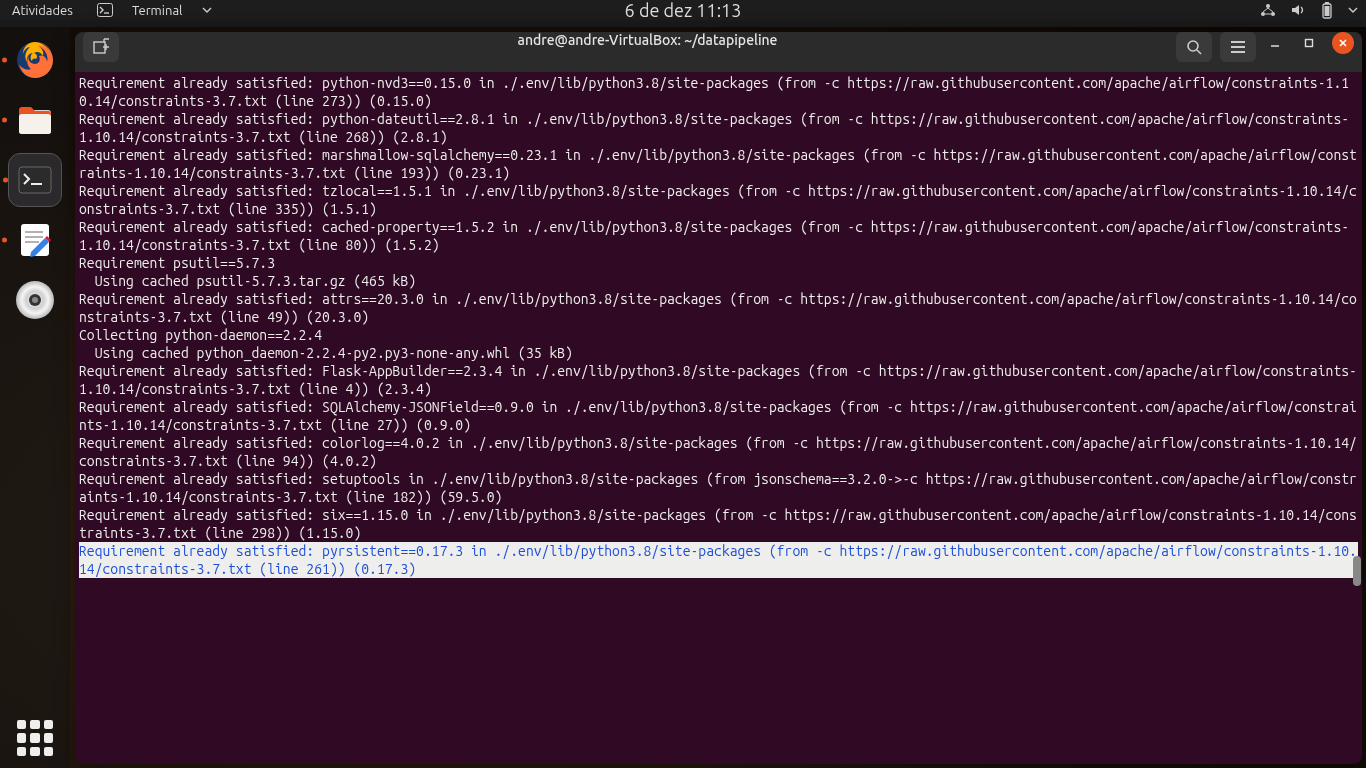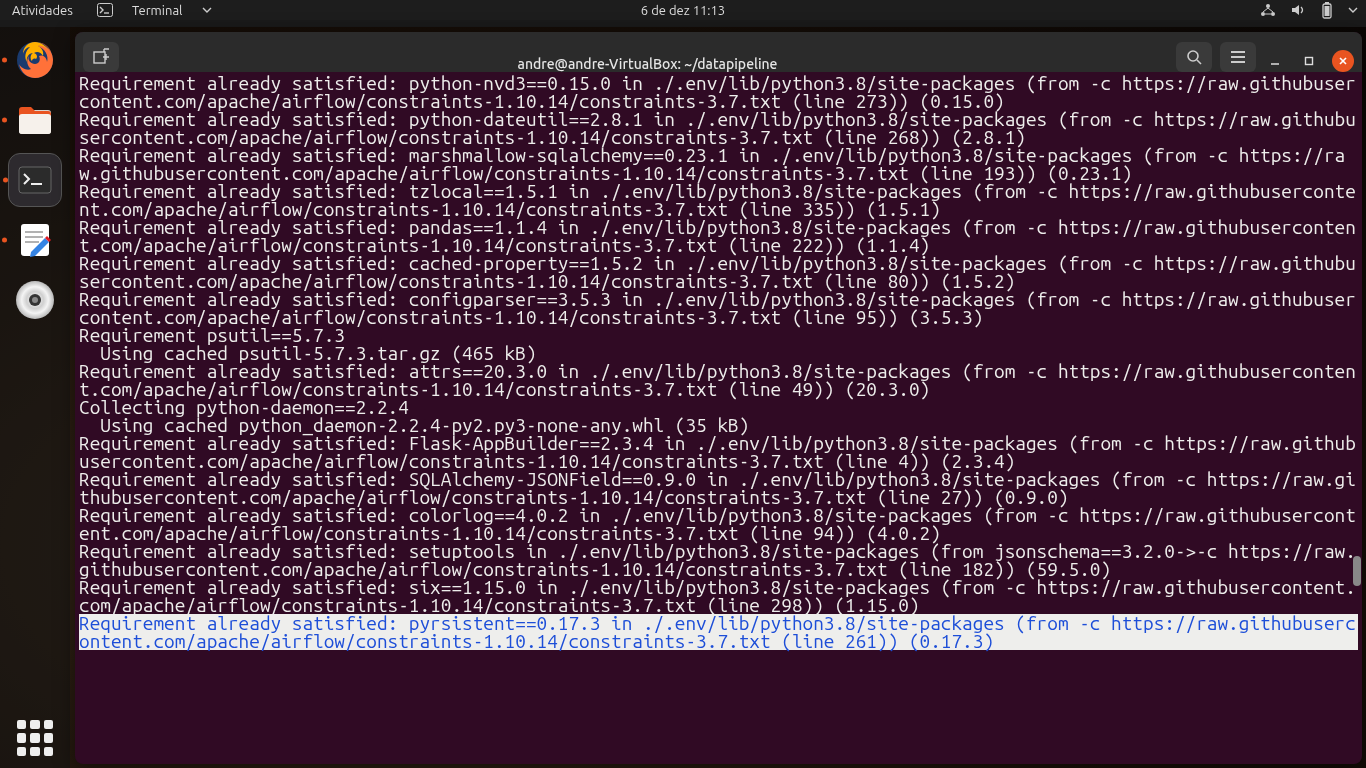--- a/index.html
+++ b/index.html
@@ -23,21 +23,21 @@
   }
   .top-left { display: flex; align-items: center; gap: 20px; }
   .activities { padding: 0 4px; }
   .app-menu { display: flex; align-items: center; gap: 19px; }
   .app-menu .icon-box {
     width: 16px; height: 16px;
     display: inline-flex; align-items: center; justify-content: center;
   }
   .top-center {
     position: absolute; left: 50%; transform: translateX(-50%);
-    font-size: 13px;
+    font-size: 18px;
   }
   .top-right {
     margin-left: auto;
     display: flex; align-items: center; gap: 14px;
   }
   
   .dock {
     position: absolute;
     left: 0; top: 27px; bottom: 0;
     width: 70px;
@@ -73,21 +73,21 @@
     right: 4px; bottom: 4px;
     background: #300a24;
     border-radius: 8px;
     overflow: hidden;
     display: flex; flex-direction: column;
     box-shadow: 0 4px 20px rgba(0,0,0,0.5);
   }
   .term-titlebar {
     height: 40px;
     background: #2b2b2b;
-    display: flex; align-items: flex-end;
+    display: flex; align-items: flex-start;
     padding: 0 8px;
     gap: 8px;
   }
   .tb-btn {
     width: 36px; height: 30px;
     background: #3a3a3a;
     border-radius: 6px;
     display: flex; align-items: center; justify-content: center;
     color: #ddd;
   }
@@ -99,21 +99,21 @@
   .win-btn {
     width: 22px; height: 22px; border-radius: 50%;
     display: flex; align-items: center; justify-content: center;
     color: #eee; font-size: 11px;
   }
   .win-close { background: #e95420; }
   .term-body {
     flex: 1;
     padding: 2px 4px 0 4px;
     font-family: "Ubuntu Mono", "DejaVu Sans Mono", monospace;
-    font-size: 19px;
+    font-size: 14px;
     line-height: 18px;
     color: #eeeeec;
     overflow: hidden;
     position: relative;
   }
   .term-line { white-space: pre-wrap; word-break: break-all; }
   .term-line.sel { background: #eeeeec; color: #1d4ed8; }
   .scrollbar-track {
     position: absolute; right: 0; top: 40px; bottom: 0;
     width: 10px; background: transparent;
@@ -292,23 +292,21 @@
             <line x1="8" y1="2" x2="2" y2="8" stroke="#fff" stroke-width="1.6"></line>
           </svg>
       </div>
     </div>
   </div>
   <div class="term-body" id="term-body">
       <div class="term-line">Requirement already satisfied: python-nvd3==0.15.0 in ./.env/lib/python3.8/site-packages (from -c https://raw.githubusercontent.com/apache/airflow/constraints-1.10.14/constraints-3.7.txt (line 273)) (0.15.0)</div>
       <div class="term-line">Requirement already satisfied: python-dateutil==2.8.1 in ./.env/lib/python3.8/site-packages (from -c https://raw.githubusercontent.com/apache/airflow/constraints-1.10.14/constraints-3.7.txt (line 268)) (2.8.1)</div>
       <div class="term-line">Requirement already satisfied: marshmallow-sqlalchemy==0.23.1 in ./.env/lib/python3.8/site-packages (from -c https://raw.githubusercontent.com/apache/airflow/constraints-1.10.14/constraints-3.7.txt (line 193)) (0.23.1)</div>
       <div class="term-line">Requirement already satisfied: tzlocal==1.5.1 in ./.env/lib/python3.8/site-packages (from -c https://raw.githubusercontent.com/apache/airflow/constraints-1.10.14/constraints-3.7.txt (line 335)) (1.5.1)</div>
-      <div class="term-line">Requirement already satisfied: pandas==1.1.4 in ./.env/lib/python3.8/site-packages (from -c https://raw.githubusercontent.com/apache/airflow/constraints-1.10.14/constraints-3.7.txt (line 222)) (1.1.4)</div>
       <div class="term-line">Requirement already satisfied: cached-property==1.5.2 in ./.env/lib/python3.8/site-packages (from -c https://raw.githubusercontent.com/apache/airflow/constraints-1.10.14/constraints-3.7.txt (line 80)) (1.5.2)</div>
-      <div class="term-line">Requirement already satisfied: configparser==3.5.3 in ./.env/lib/python3.8/site-packages (from -c https://raw.githubusercontent.com/apache/airflow/constraints-1.10.14/constraints-3.7.txt (line 95)) (3.5.3)</div>
       <div class="term-line">Requirement psutil==5.7.3</div>
       <div class="term-line">  Using cached psutil-5.7.3.tar.gz (465 kB)</div>
       <div class="term-line">Requirement already satisfied: attrs==20.3.0 in ./.env/lib/python3.8/site-packages (from -c https://raw.githubusercontent.com/apache/airflow/constraints-1.10.14/constraints-3.7.txt (line 49)) (20.3.0)</div>
       <div class="term-line">Collecting python-daemon==2.2.4</div>
       <div class="term-line">  Using cached python_daemon-2.2.4-py2.py3-none-any.whl (35 kB)</div>
       <div class="term-line">Requirement already satisfied: Flask-AppBuilder==2.3.4 in ./.env/lib/python3.8/site-packages (from -c https://raw.githubusercontent.com/apache/airflow/constraints-1.10.14/constraints-3.7.txt (line 4)) (2.3.4)</div>
       <div class="term-line">Requirement already satisfied: SQLAlchemy-JSONField==0.9.0 in ./.env/lib/python3.8/site-packages (from -c https://raw.githubusercontent.com/apache/airflow/constraints-1.10.14/constraints-3.7.txt (line 27)) (0.9.0)</div>
       <div class="term-line">Requirement already satisfied: colorlog==4.0.2 in ./.env/lib/python3.8/site-packages (from -c https://raw.githubusercontent.com/apache/airflow/constraints-1.10.14/constraints-3.7.txt (line 94)) (4.0.2)</div>
       <div class="term-line">Requirement already satisfied: setuptools in ./.env/lib/python3.8/site-packages (from jsonschema==3.2.0-&gt;-c https://raw.githubusercontent.com/apache/airflow/constraints-1.10.14/constraints-3.7.txt (line 182)) (59.5.0)</div>
       <div class="term-line">Requirement already satisfied: six==1.15.0 in ./.env/lib/python3.8/site-packages (from -c https://raw.githubusercontent.com/apache/airflow/constraints-1.10.14/constraints-3.7.txt (line 298)) (1.15.0)</div>

